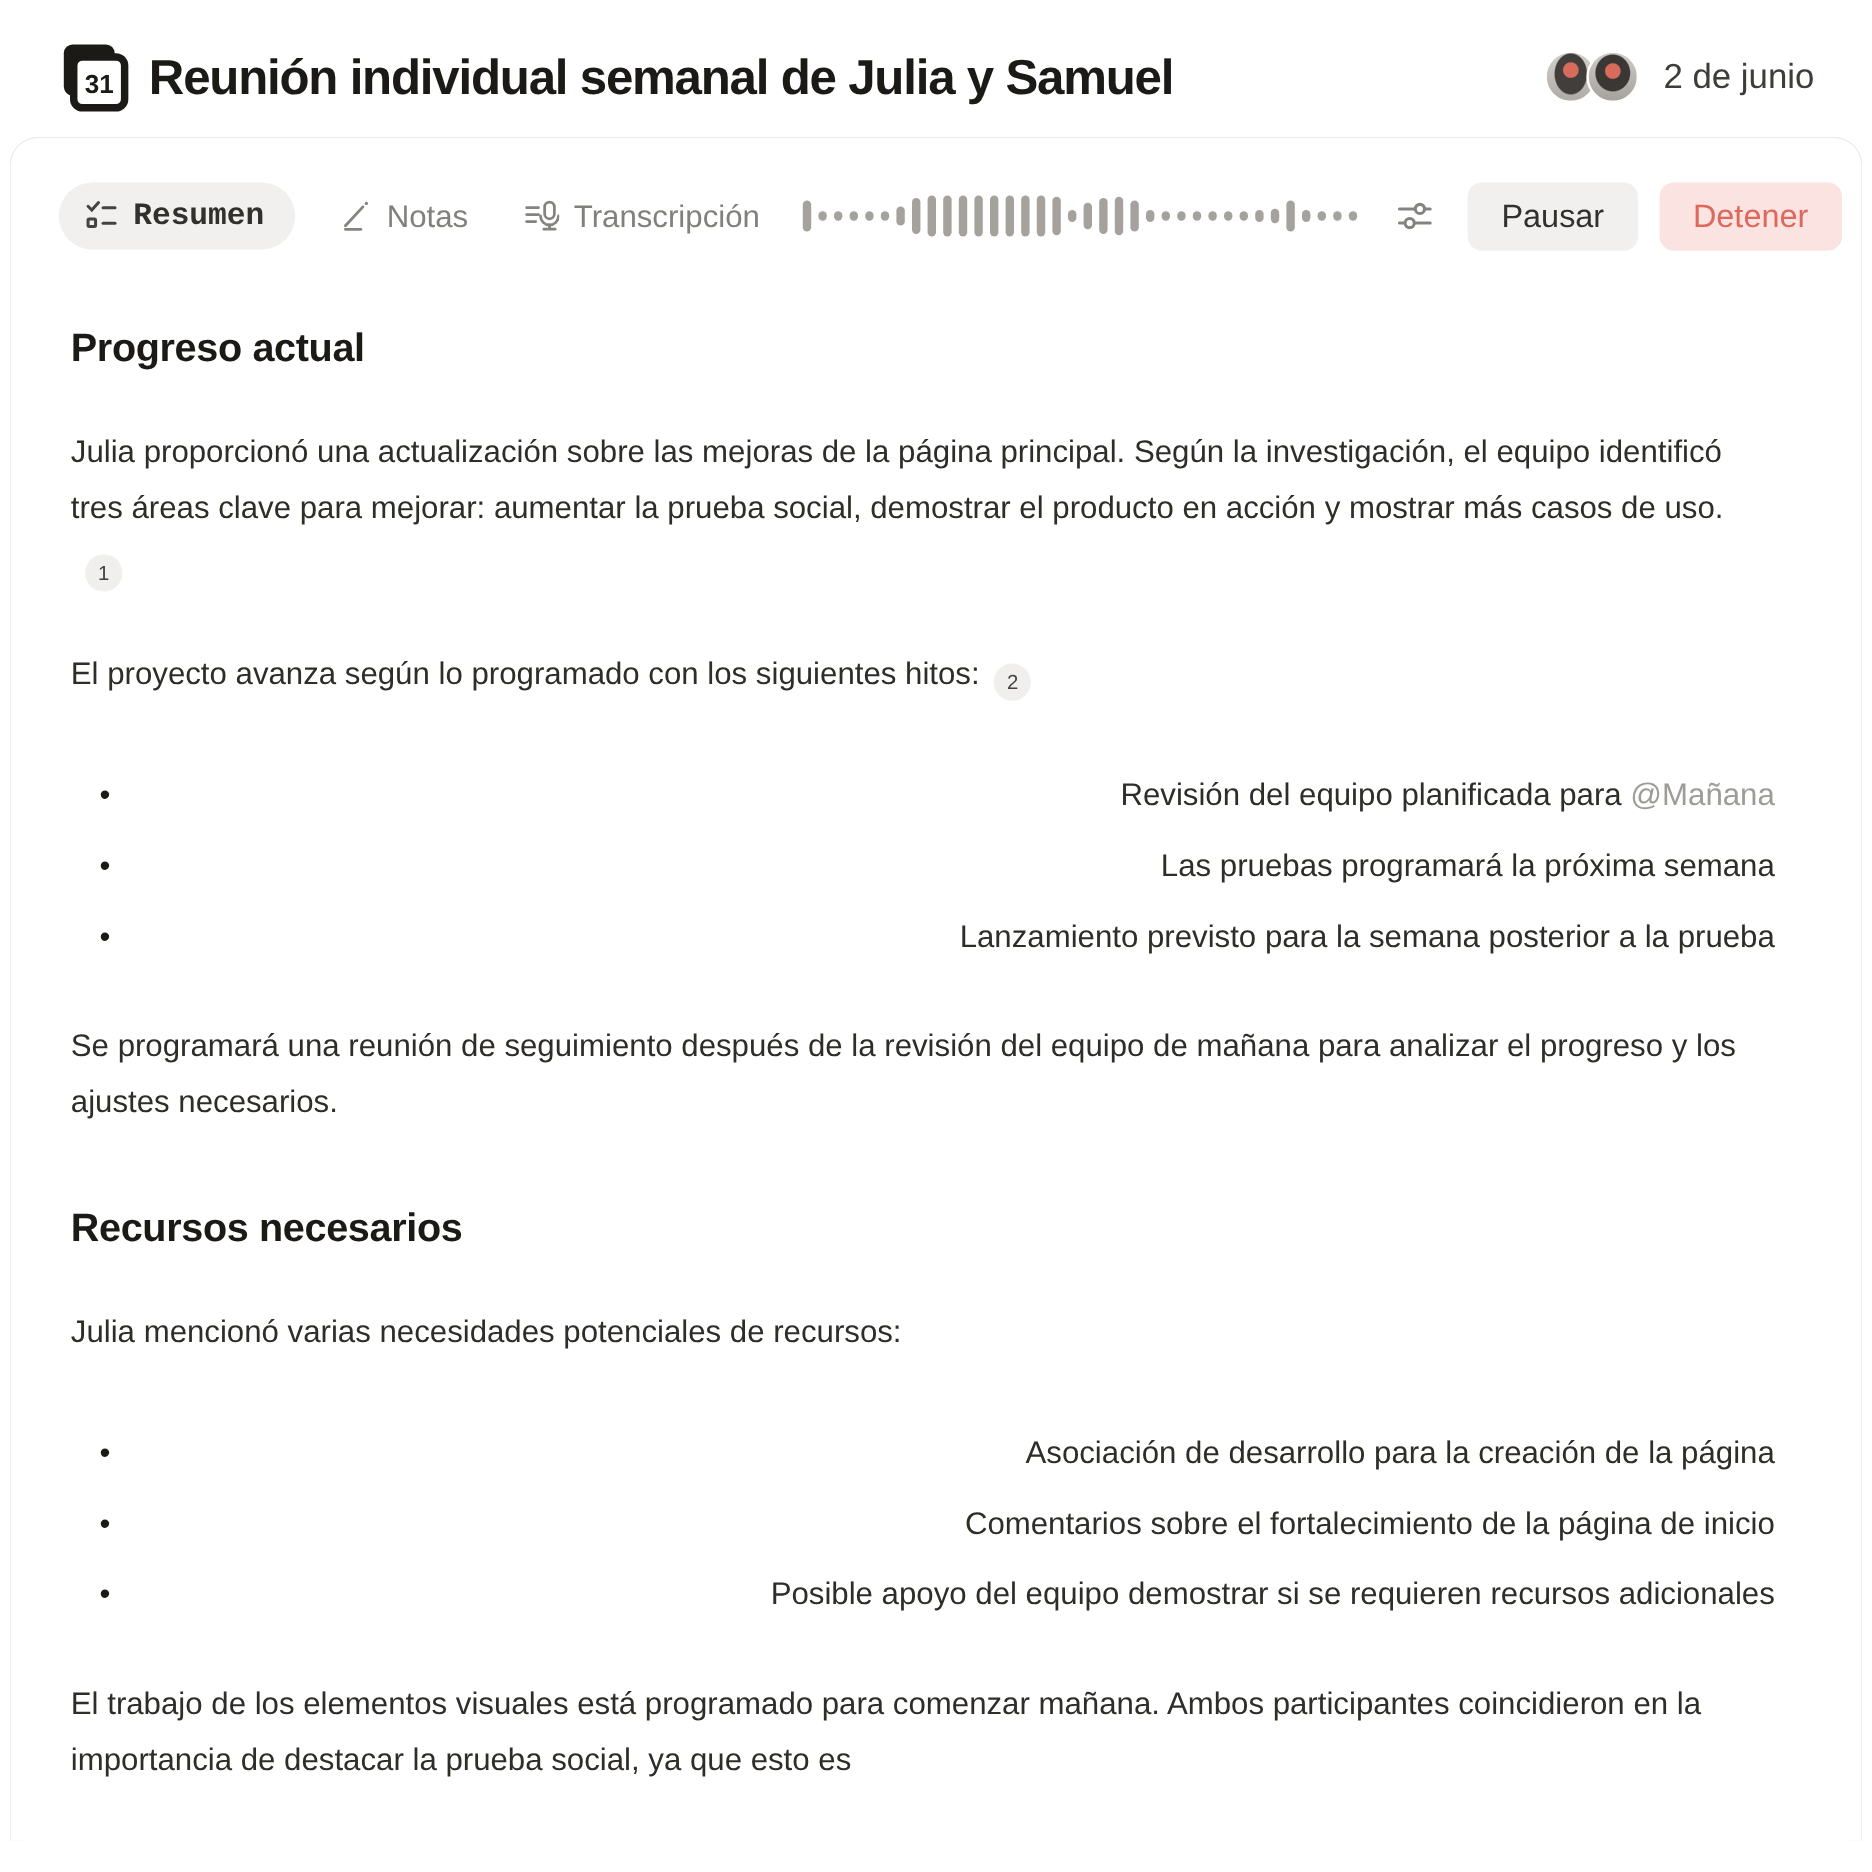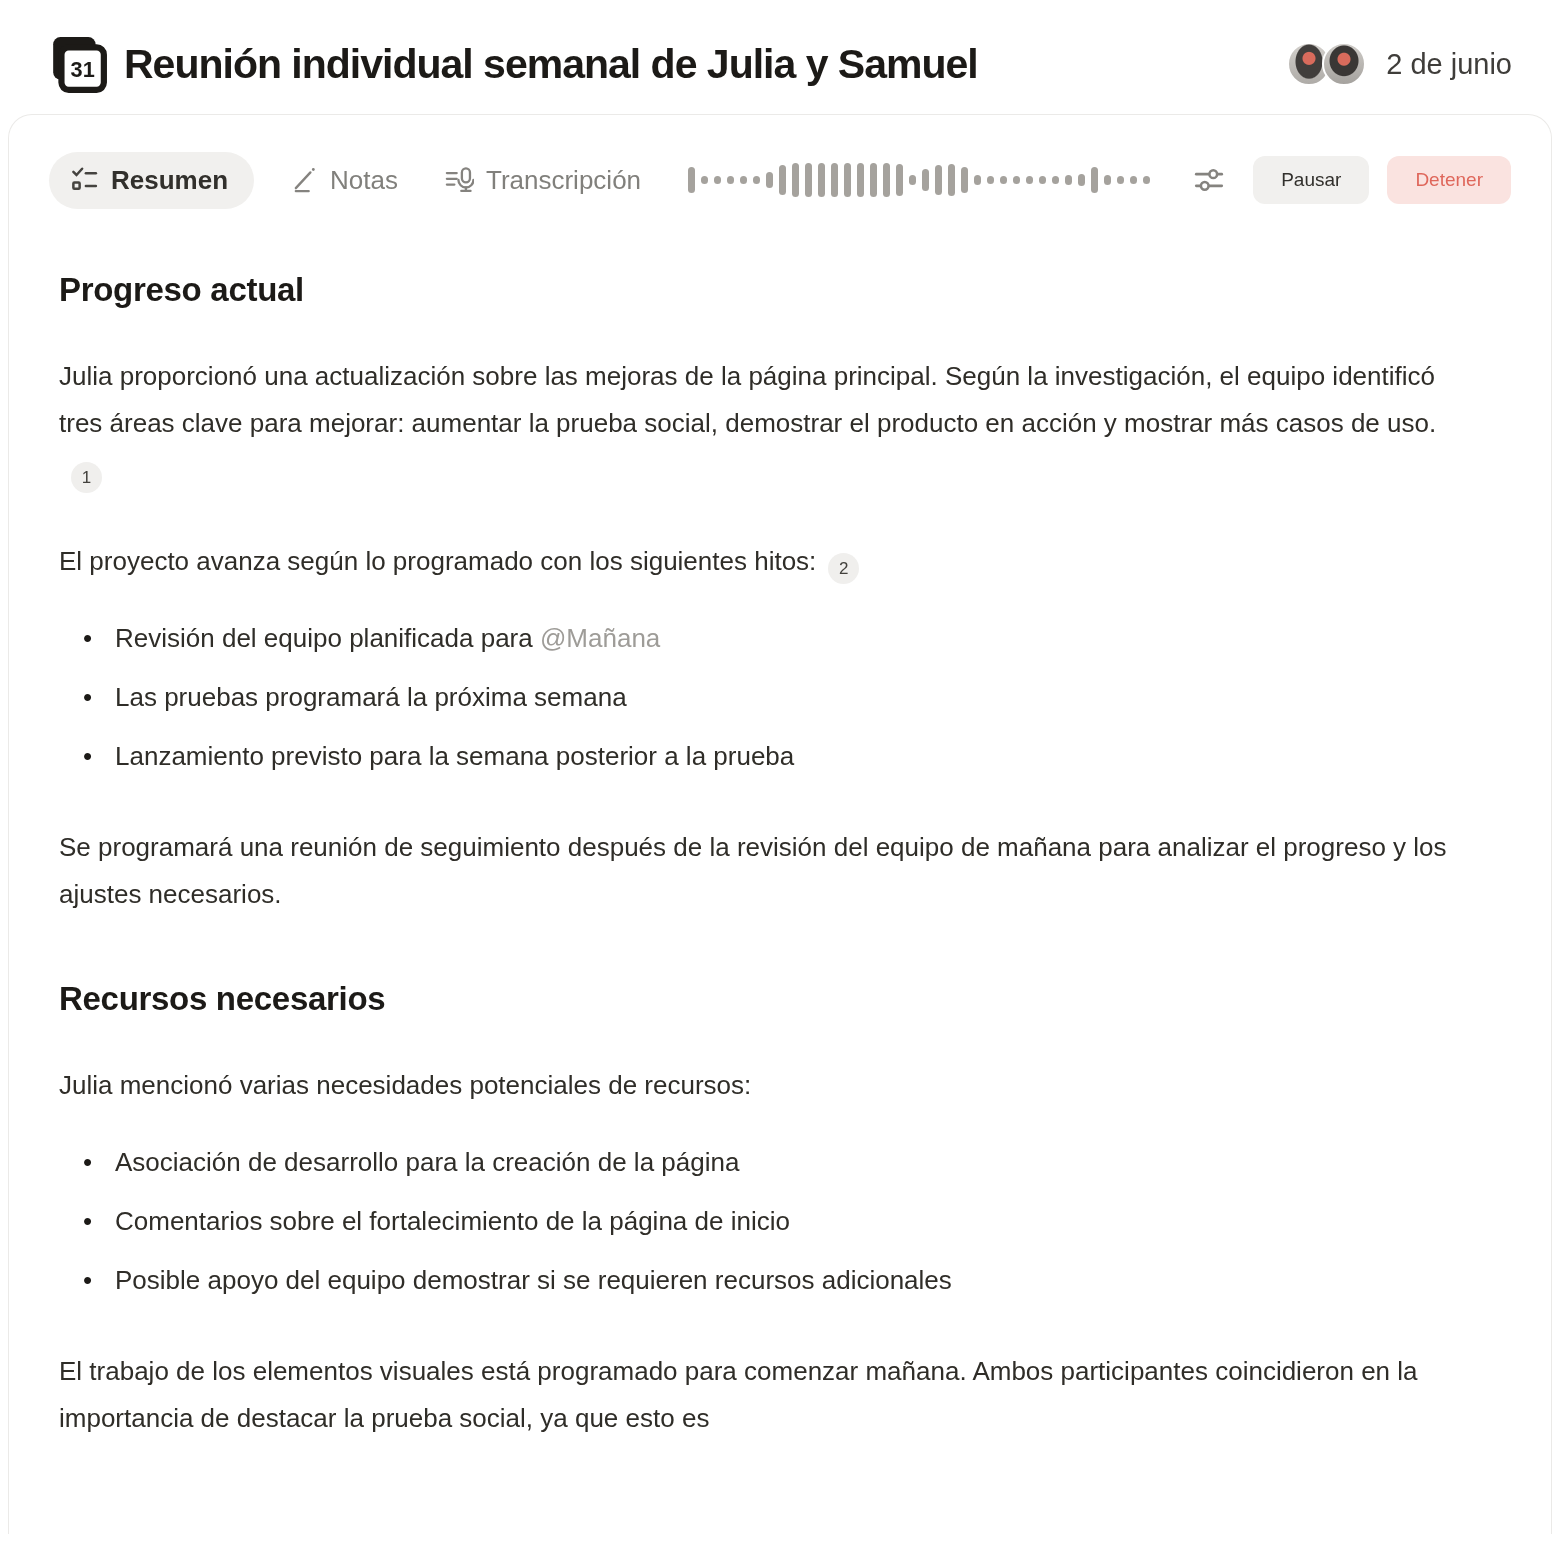--- a/index.html
+++ b/index.html
@@ -31,37 +31,37 @@
 
   
   .card{margin:0 8px;border:1px solid var(--border);border-bottom:none;
     border-radius:24px 24px 0 0;padding:36px 40px 40px 40px;min-height:1420px;}
 
   
   .toolbar{display:flex;align-items:center;}
   .tabs{display:flex;align-items:center;gap:26px;}
   .tab{display:flex;align-items:center;gap:12px;font-size:26px;color:var(--muted);
     padding:13px 10px;border-radius:999px;cursor:pointer;white-space:nowrap;}
-  .tab.active{background:var(--pill-bg);color:#32302c;font-weight:bold;padding:13px 26px 13px 20px;}
+  .tab.active{background:var(--pill-bg);color:#32302c;font-weight:bold;padding:13px 26px 13px 20px;font-family:Liberation Mono, monospace;}
   .tab svg{display:block;}
   .waveform{flex:1;display:flex;align-items:center;justify-content:center;gap:6px;
     margin:0 26px;height:58px;}
   .wbar{width:7px;border-radius:4px;background:var(--waveform);}
   .sliders-btn{padding:6px;margin-right:22px;cursor:pointer;display:flex;align-items:center;}
-  .btn{font-size:19px;border:none;border-radius:12px;padding:13px 28px;cursor:pointer;
+  .btn{font-size:27px;border:none;border-radius:12px;padding:13px 28px;cursor:pointer;
     font-family:"Liberation Sans",sans-serif;white-space:nowrap;}
   .btn.pause{background:var(--pill-bg);color:#32302c;margin-right:18px;}
   .btn.stop{background:var(--stop-bg);color:var(--stop-text);}
 
   
   .content{padding:0 10px;max-width:1440px;}
   .content h2{font-size:33px;font-weight:bold;color:var(--heading);
     letter-spacing:-0.3px;margin:62px 0 0;}
   .content p{font-size:26px;line-height:47px;margin:44px 0 0;max-width:1420px;}
-  .content ul{list-style:none;margin:30px 0 0;}
+  .content ul{list-style:none;margin:54px 0 0;text-align:right;}
   .content li{font-size:26px;line-height:47px;position:relative;
     padding-left:56px;margin-bottom:12px;}
   .content li::before{content:"•";position:absolute;left:24px;top:0;
     font-size:26px;color:var(--heading);}
   .mention{color:var(--mention);}
   .cite{display:inline-flex;align-items:center;justify-content:center;
     width:31px;height:31px;border-radius:50%;background:var(--badge-bg);
     color:#43413d;font-size:17px;margin-left:12px;vertical-align:-4px;cursor:pointer;}
 </style>
 </head>

